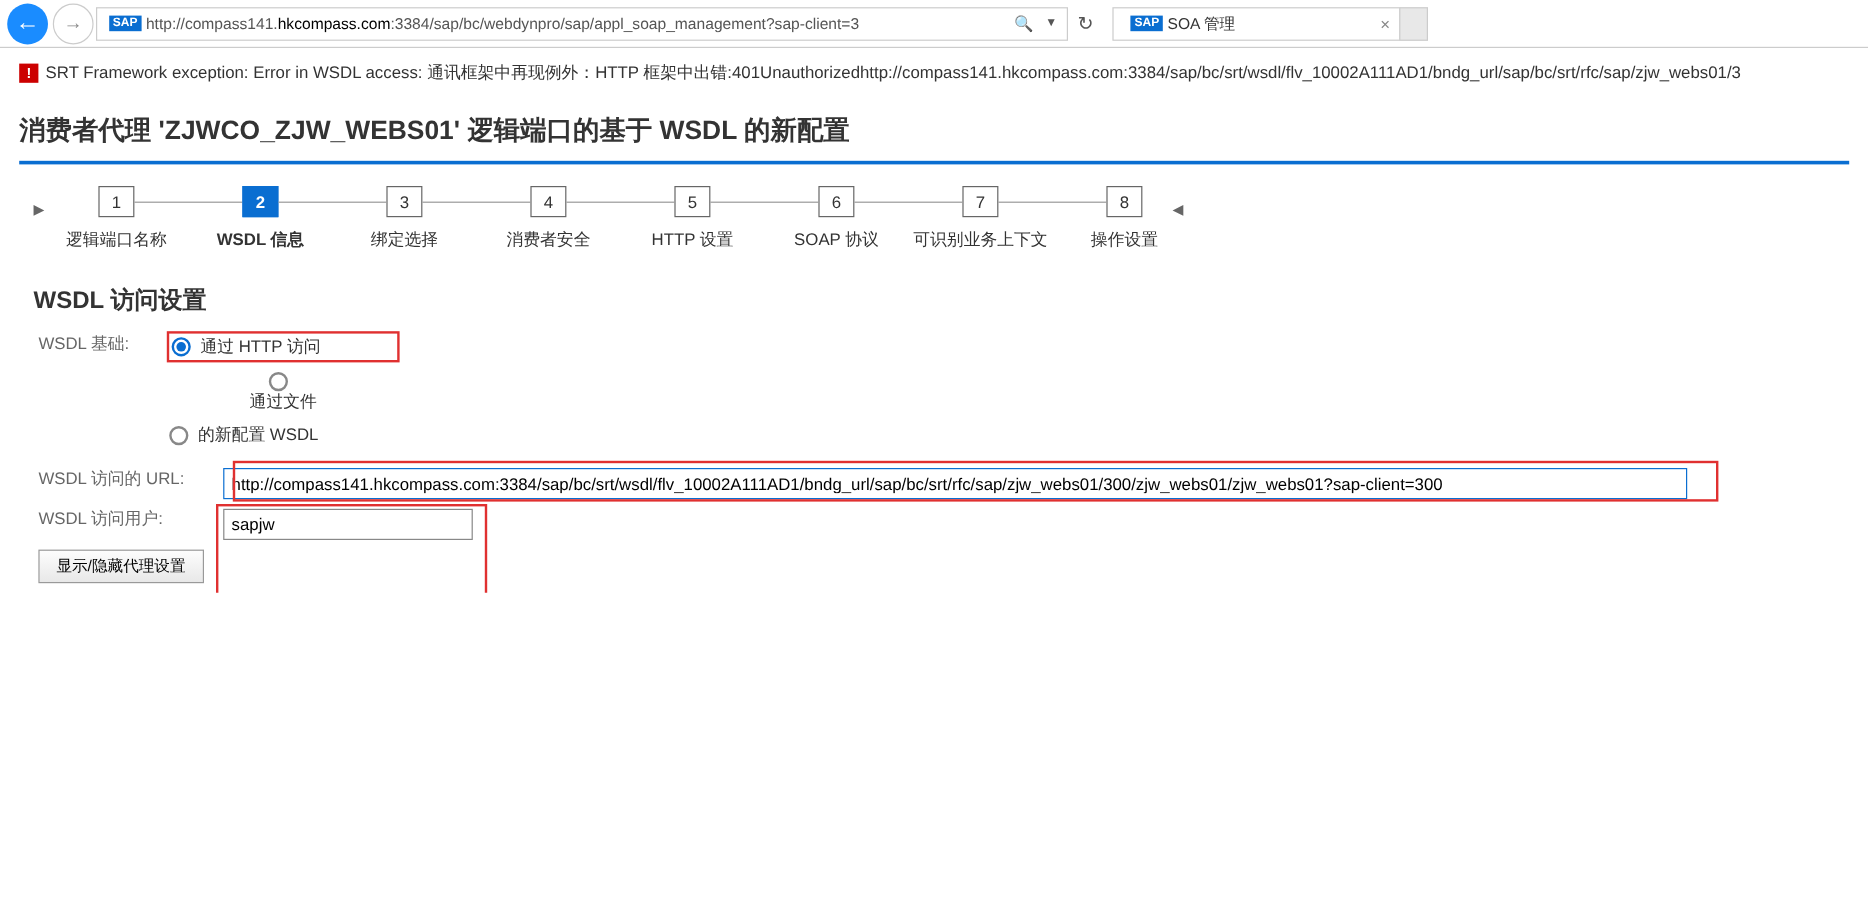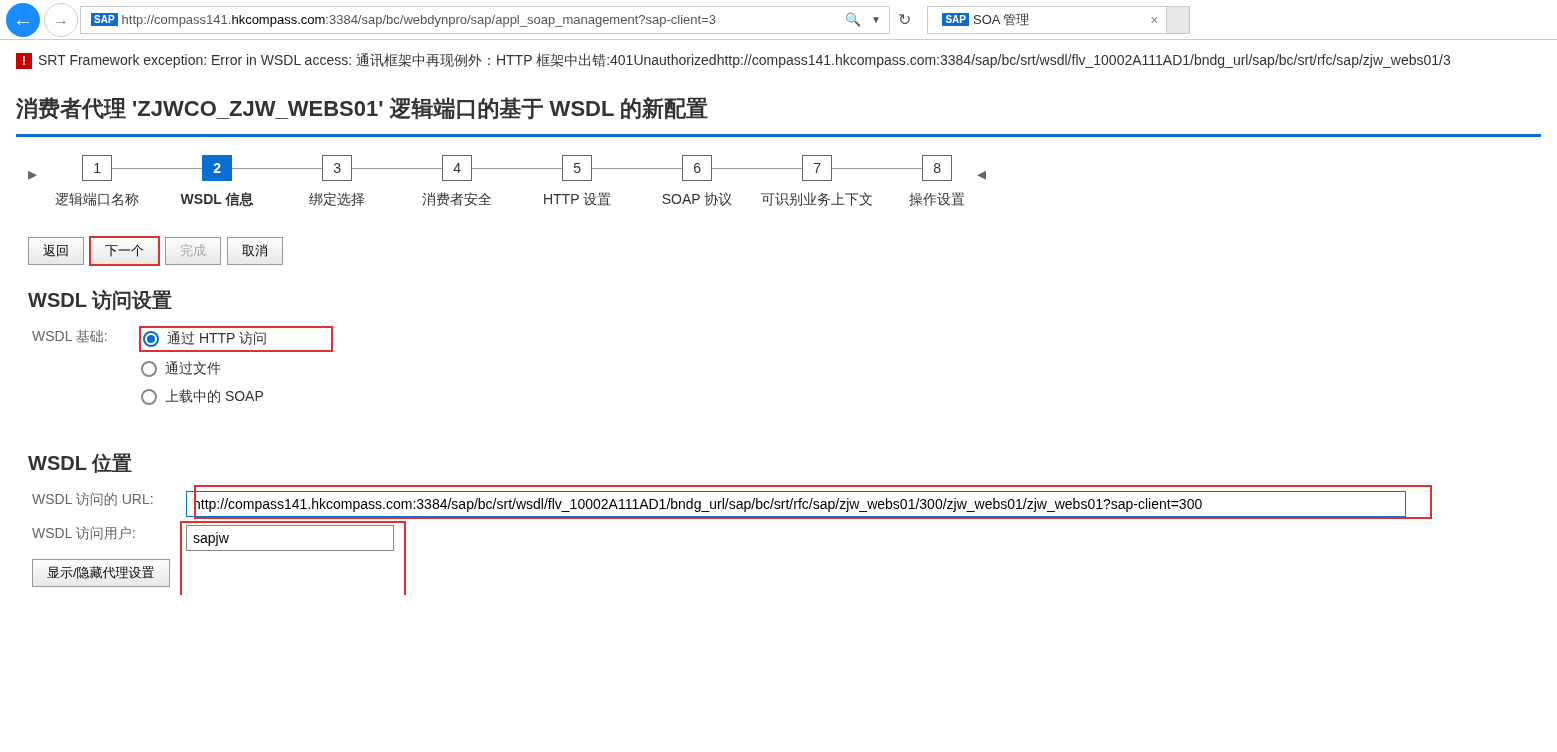--- a/index.html
+++ b/index.html
@@ -135,49 +135,42 @@
       <div class="wiz-box">7</div>
       <div class="wiz-label">可识别业务上下文</div>
     </div>
     <div class="wiz-step">
       <div class="wiz-box">8</div>
       <div class="wiz-label">操作设置</div>
     </div>
     <span class="wiz-cap" style="margin-left:-20px;">◂</span>
   </div>
 
-  <div class="btn-row">
-    <button class="btn">返回</button>
-    <button class="btn highlight-red">下一个</button>
-    <button class="btn disabled">完成</button>
-    <button class="btn">取消</button>
-  </div>
 
   <div class="section-title">WSDL 访问设置</div>
   <div class="form-row" style="align-items:flex-start;">
     <div class="form-label">WSDL 基础:</div>
     <div class="radio-col">
       <div class="radio-highlight" style="width:190px;">
         <div class="radio-item" style="margin-bottom:0;">
           <div class="radio-circle checked"></div>
           <span>通过 HTTP 访问</span>
         </div>
       </div>
-      <div class="radio-item" style="margin-top:10px;">
+      <div class="radio-item" style="margin-top:10px;flex-direction:column;">
         <div class="radio-circle"></div>
         <span>通过文件</span>
       </div>
       <div class="radio-item">
         <div class="radio-circle"></div>
-        <span>上载中的 SOAP</span>
+        <span>的新配置 WSDL</span>
       </div>
     </div>
   </div>
 
-  <div class="section-title" style="margin-top:34px;">WSDL 位置</div>
 
   <div style="position:relative;">
     <div class="form-row">
       <div class="form-label2">WSDL 访问的 URL:</div>
       <input class="text-input url-input" value="http://compass141.hkcompass.com:3384/sap/bc/srt/wsdl/flv_10002A111AD1/bndg_url/sap/bc/srt/rfc/sap/zjw_webs01/300/zjw_webs01/zjw_webs01?sap-client=300" style="">
     </div>
     <div class="big-red-box1" style="left:178px; top:-6px; width:1238px; height:34px;"></div>
   </div>
 
   <div style="position:relative;">

